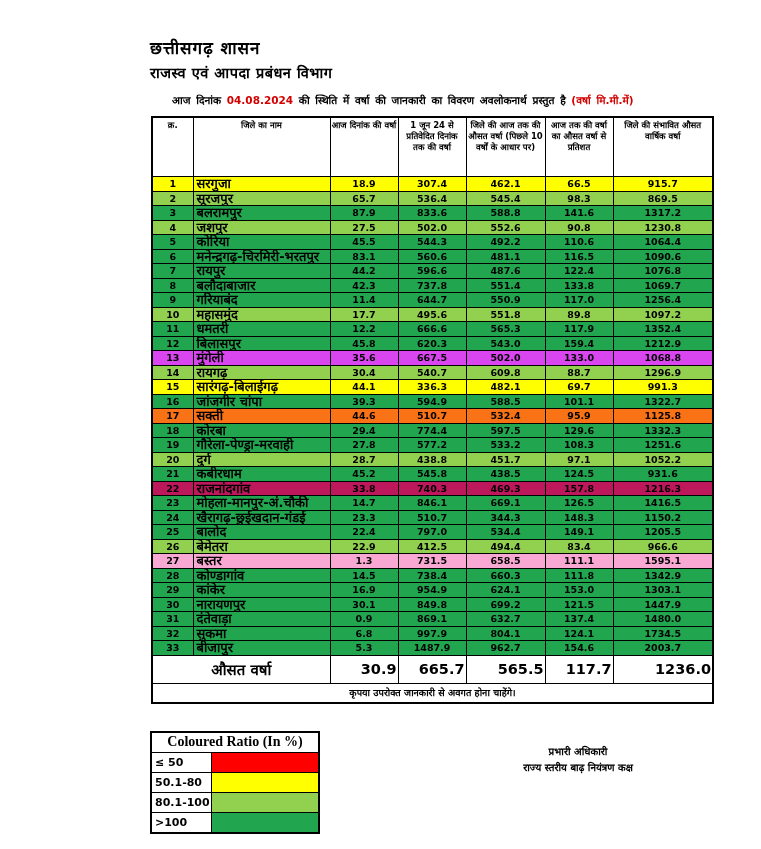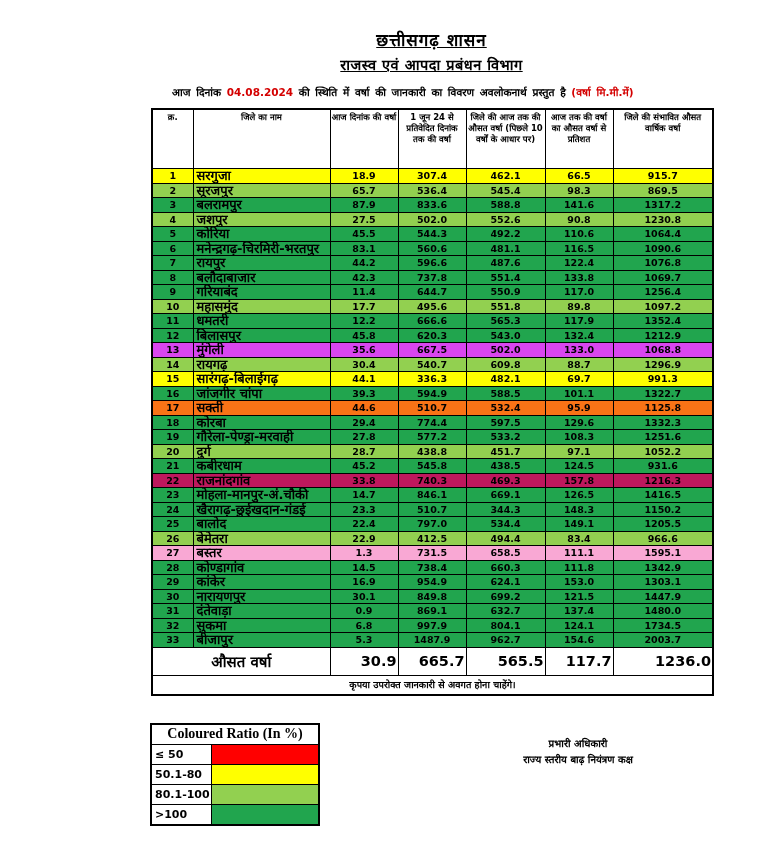--- a/index.html
+++ b/index.html
@@ -1,19 +1,19 @@
 <!DOCTYPE html>
 <html lang="hi"><head>
 <meta charset="utf-8">
 <style>
   html,body{margin:0;padding:0;background:#ffffff;width:761px;height:849px;overflow:hidden;
     font-family:"DejaVu Sans","Liberation Sans",sans-serif;color:#000;}
   .page{position:relative;width:761px;height:849px;}
 
-  .titles{margin-top:28px;margin-left:150px;width:563px;text-align:center;text-decoration:underline;}
+  .titles{margin-top:36px;margin-left:150px;width:563px;}
   .title1{font-size:17px;font-weight:bold;letter-spacing:1px;}
   .title2{font-size:14.5px;font-weight:bold;margin-top:3px;letter-spacing:0.5px;}
 
   .info-line{margin-top:11px;margin-left:172px;width:575px;font-size:10.5px;font-weight:bold;
     white-space:nowrap;word-spacing:2px;}
   .red{color:#d40000;}
 
   table.main{border-collapse:collapse;margin-left:151px;margin-top:9px;width:561px;
     border:2px solid #000;table-layout:fixed;}
   table.main th,table.main td{border:1px solid #000;overflow:hidden;}
@@ -179,21 +179,21 @@
           <td>565.3</td>
           <td>117.9</td>
           <td>1352.4</td>
         </tr>
         <tr class="c-green" style="background: rgb(33, 165, 78);">
           <td>12</td>
           <td class="district">बिलासपुर</td>
           <td>45.8</td>
           <td>620.3</td>
           <td>543.0</td>
-          <td>132.4</td>
+          <td>159.4</td>
           <td>1212.9</td>
         </tr>
         <tr class="c-green" style="background: #d946ef;">
           <td>13</td>
           <td class="district">मुंगेली</td>
           <td>35.6</td>
           <td>667.5</td>
           <td>502.0</td>
           <td>133.0</td>
           <td>1068.8</td>

